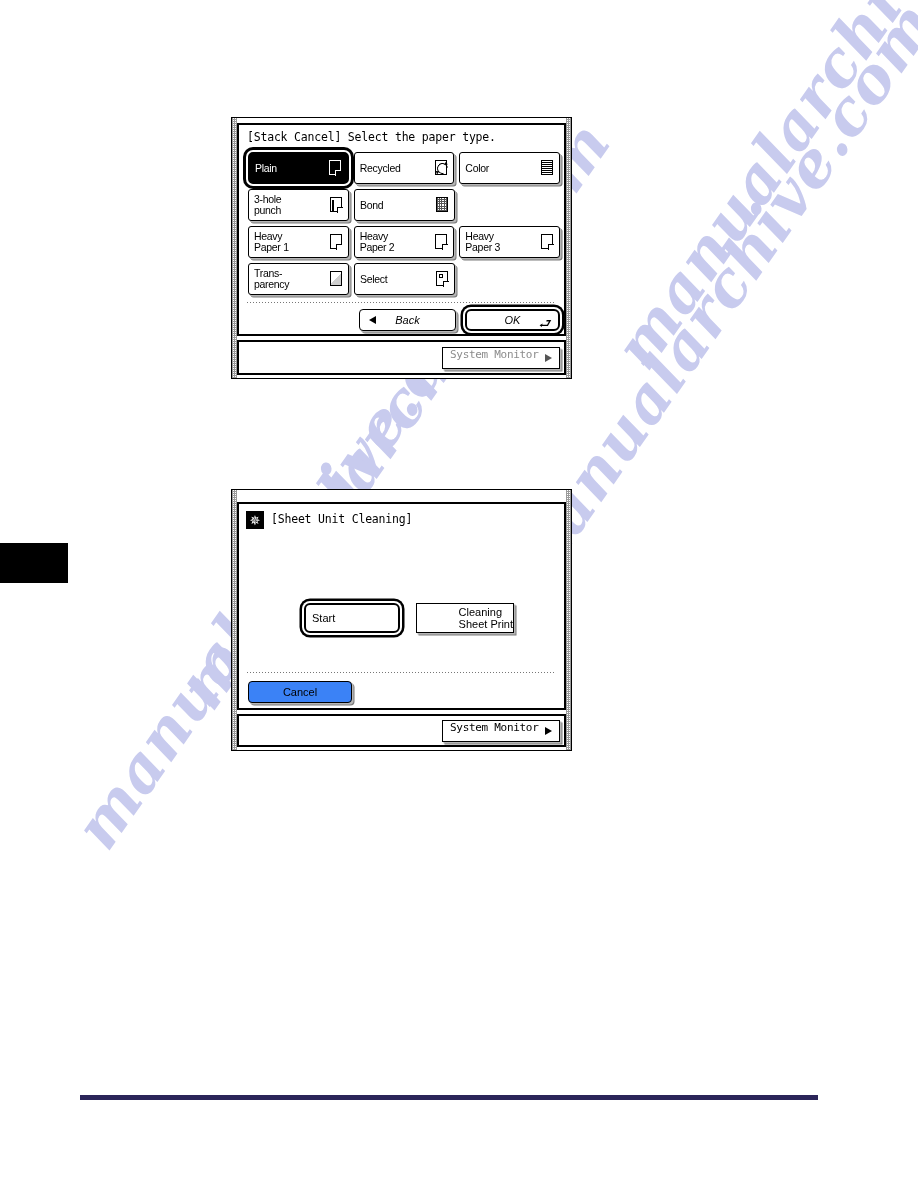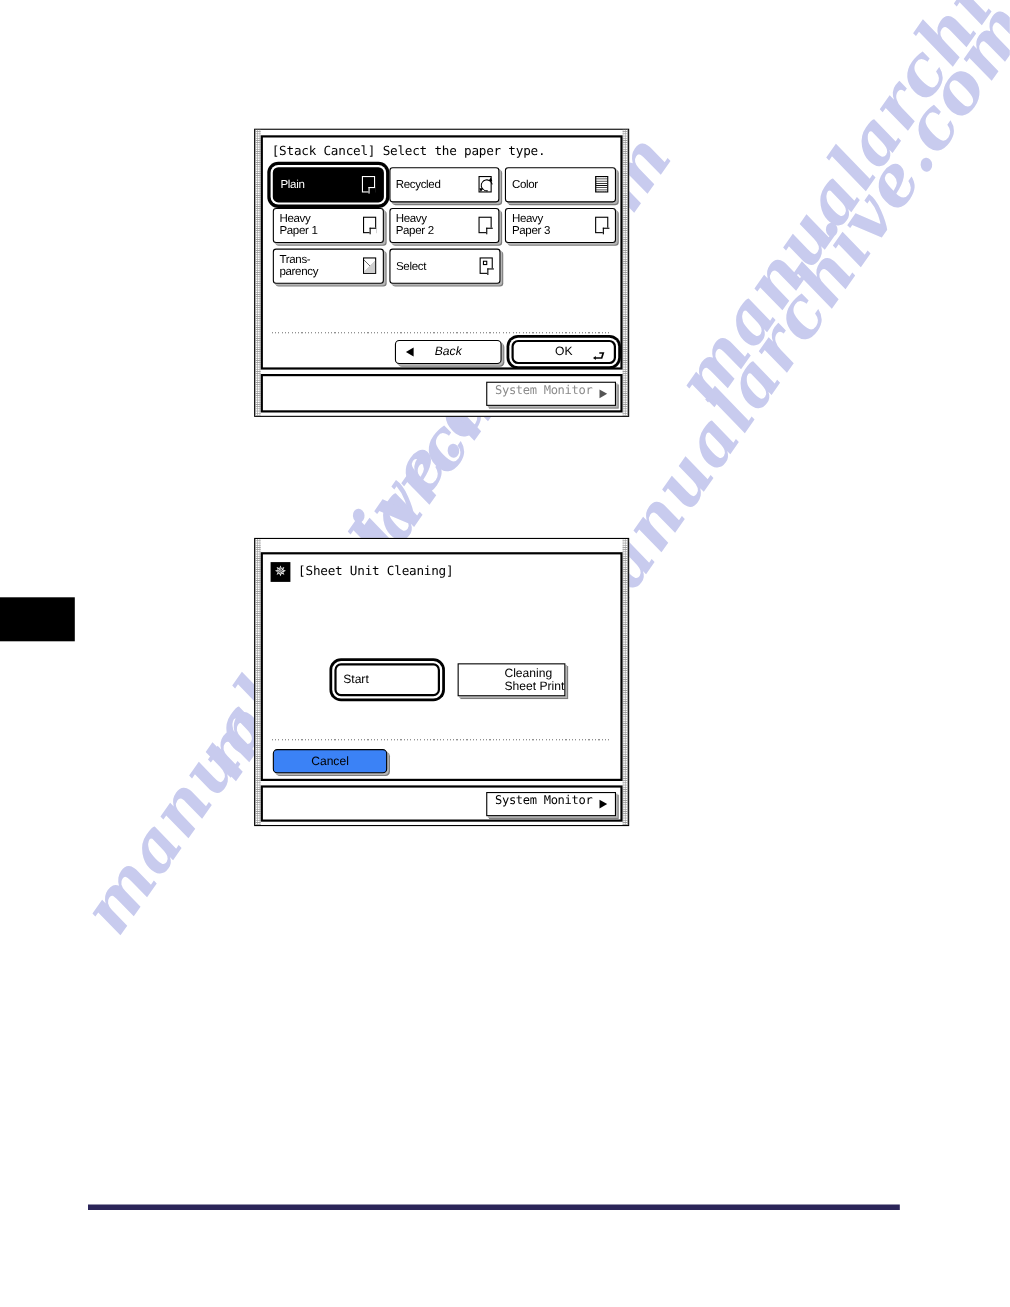--- a/index.html
+++ b/index.html
@@ -246,20 +246,21 @@
     align-items: center;
     justify-content: center;
     font-family: "Liberation Sans", sans-serif;
     font-size: 11px;
     cursor: default;
   }
   .btn-wide.emph {
     border: 2px solid #000;
     box-shadow: 0 0 0 2px #fff, 0 0 0 4.5px #000;
     border-radius: 6px;
+    font-style: italic;
   }
   .tri-left {
     position: absolute;
     left: 9px; top: 50%; margin-top: -4px;
     width: 0; height: 0;
     border-top: 4.5px solid transparent;
     border-bottom: 4.5px solid transparent;
     border-right: 7px solid #000;
   }
   .enter-glyph {
@@ -431,20 +432,37 @@
             </span>
         </div>
         <div class="key">
           <span class="lab">Color</span>
           <span class="ico">
               <span class="pg dither"></span>
             </span>
         </div>
       </div>
 
+      <div class="key-row">
+        <div class="key">
+          <span class="lab">3-hole
+punch</span>
+          <span class="ico">
+              <span class="pg fold">
+                <span class="holes"></span>
+              </span>
+            </span>
+        </div>
+        <div class="key">
+          <span class="lab">Bond</span>
+          <span class="ico">
+              <span class="pg grid"></span>
+            </span>
+        </div>
+      </div>
 
       <div class="key-row">
         <div class="key">
           <span class="lab">Heavy
 Paper 1</span>
           <span class="ico">
               <span class="pg fold"></span>
             </span>
         </div>
         <div class="key">

